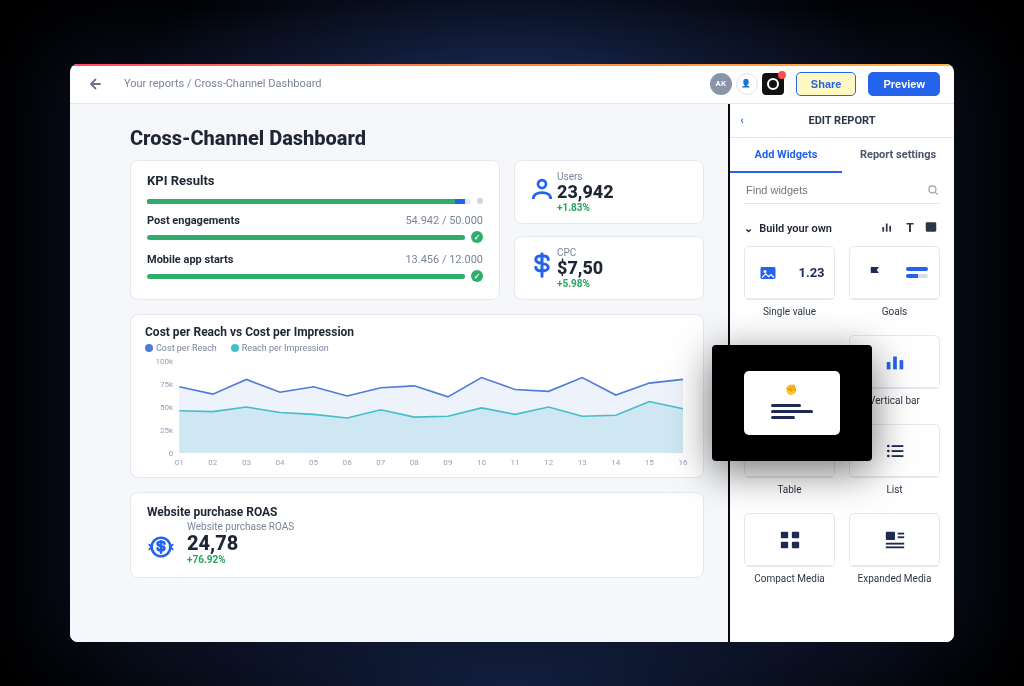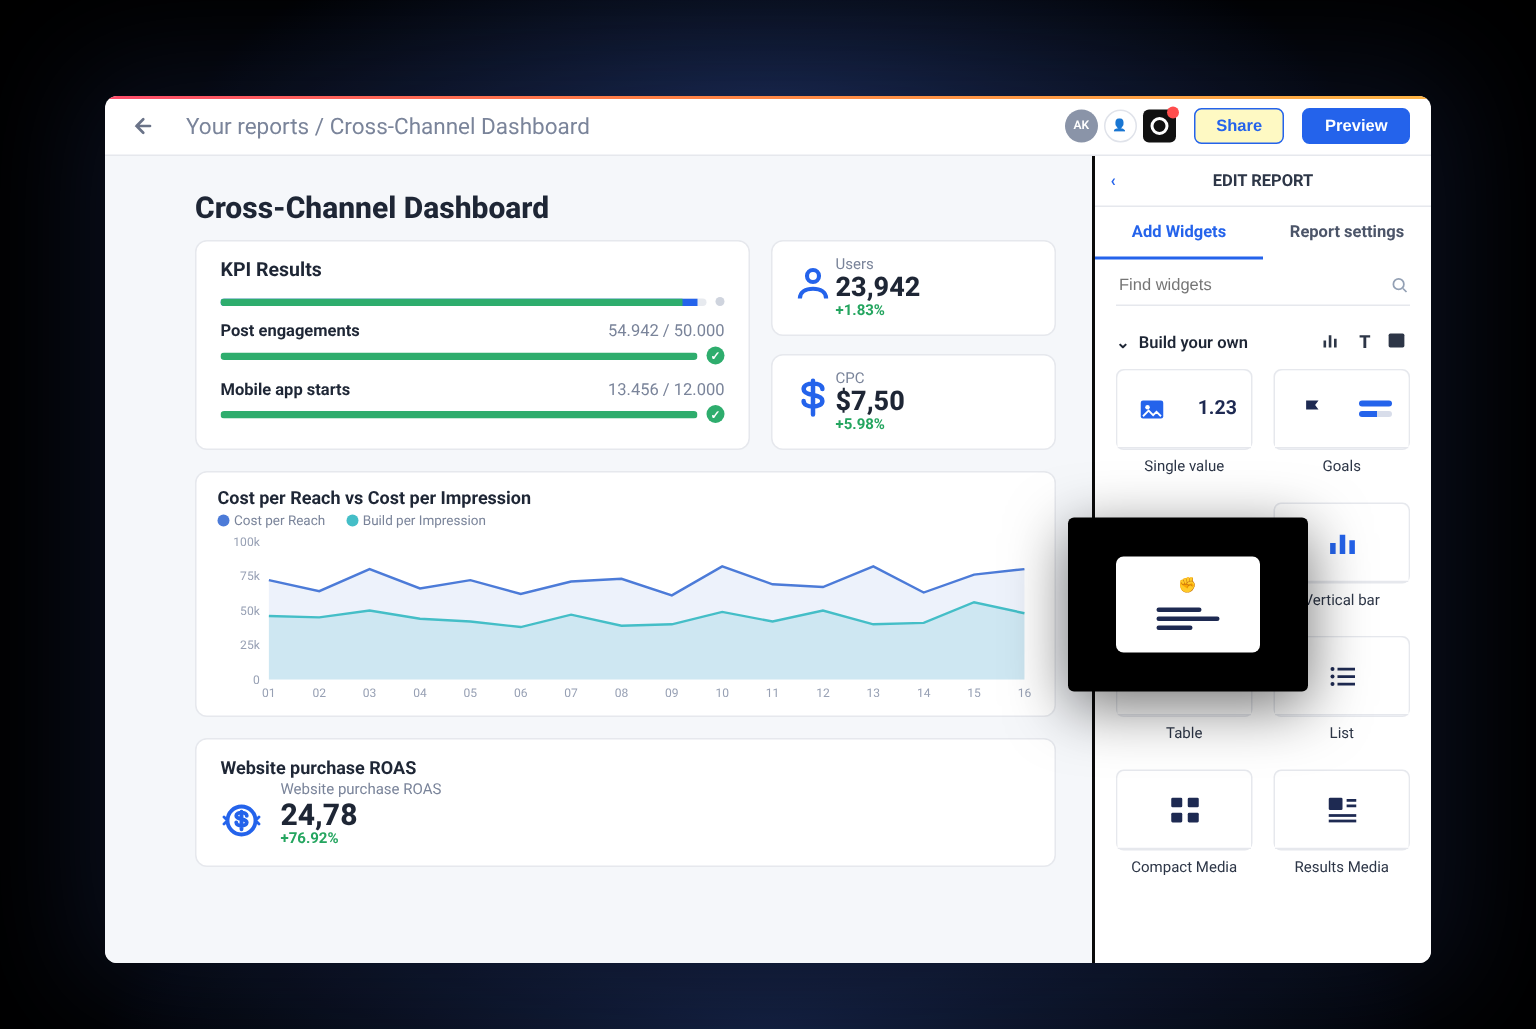--- a/index.html
+++ b/index.html
@@ -42,21 +42,21 @@
       radial-gradient(700px 220px at 50% 690px, rgba(60,100,200,.30), transparent 65%);
     pointer-events:none;
   }
 
   
   .topbar {
     display:flex; align-items:center; height: 40px;
     padding: 0 14px; border-bottom: 1px solid var(--border);
   }
   .back-btn { width:20px;height:20px; color:#6a7388; cursor:pointer; display:flex;align-items:center;justify-content:center;}
-  .breadcrumb { margin-left: 20px; font-size: 15px; color: var(--muted); }
+  .breadcrumb { margin-left: 20px; font-size: 11px; color: var(--muted); }
   .avatar-row { margin-left:auto; display:flex; align-items:center; gap:4px; }
   .avatar { width:22px;height:22px;border-radius:50%; font-size:8px; font-weight:600;display:flex;align-items:center;justify-content:center;color:#fff; }
   .btn { border:1px solid var(--blue); color:var(--blue); background:#fef9c3; border-radius:5px; font-size:11px; font-weight:600; padding:5px 14px; cursor:pointer; margin-left:8px;}
   .btn-primary { background:var(--blue); color:#fff; border-color:var(--blue);}
 
   .layout { display:flex; height:calc(100% - 40px); }
   .content { flex:1; background:var(--bg); overflow:hidden; padding: 16px 24px 0 60px; position:relative;}
   .sidepanel { width: 226px; background:#fff; border-left: 2px solid #0a0a0a; display:flex; flex-direction:column; }
 
   .page-title { font-size: 20px; font-weight: 800; margin: 6px 0 10px; }
@@ -231,21 +231,21 @@
               <div class="mini-delta">+5.98%</div>
             </div>
           </div>
         </div>
       </div>
 
       <div class="card chart-card">
         <div class="chart-title">Cost per Reach vs Cost per Impression</div>
         <div class="legend">
           <span><i class="legend-dot ld-blue"></i><span>Cost per Reach</span></span>
-          <span><i class="legend-dot ld-teal"></i><span>Build per Impression</span></span>
+          <span><i class="legend-dot ld-teal"></i><span>Reach per Impression</span></span>
         </div>
         <svg class="linechart" id="linechart" viewBox="0 0 540 110" preserveAspectRatio="none">
             <text class="ytick" x="28" y="99" text-anchor="end">0</text>
             <text class="ytick" x="28" y="76" text-anchor="end">25k</text>
             <text class="ytick" x="28" y="53" text-anchor="end">50k</text>
             <text class="ytick" x="28" y="30" text-anchor="end">75k</text>
             <text class="ytick" x="28" y="7" text-anchor="end">100k</text>
             <path d="M34,53.68 L67.33333333333334,54.6 L100.66666666666667,50 L134,55.52 L167.33333333333334,57.36 L200.66666666666669,61.04 L234,52.760000000000005 L267.33333333333337,60.12 L300.6666666666667,59.199999999999996 L334,50.92 L367.33333333333337,57.36 L400.6666666666667,50 L434,59.199999999999996 L467.33333333333337,58.28 L500.6666666666667,44.48 L534,51.84 L 534,96 L 34,96 Z" fill="rgba(68,190,199,0.18)" stroke="none"></path>
             <path d="M34,29.760000000000005 L67.33333333333334,37.12 L100.66666666666667,22.39999999999999 L134,35.279999999999994 L167.33333333333334,29.760000000000005 L200.66666666666669,38.96 L234,30.680000000000007 L267.33333333333337,28.840000000000003 L300.6666666666667,39.88 L334,20.560000000000002 L367.33333333333337,32.52 L400.6666666666667,34.36 L434,20.560000000000002 L467.33333333333337,38.04 L500.6666666666667,26.08 L534,22.39999999999999 L 534,96 L 34,96 Z" fill="rgba(76,123,216,0.10)" stroke="none"></path>
             <path d="M34,53.68 L67.33333333333334,54.6 L100.66666666666667,50 L134,55.52 L167.33333333333334,57.36 L200.66666666666669,61.04 L234,52.760000000000005 L267.33333333333337,60.12 L300.6666666666667,59.199999999999996 L334,50.92 L367.33333333333337,57.36 L400.6666666666667,50 L434,59.199999999999996 L467.33333333333337,58.28 L500.6666666666667,44.48 L534,51.84" fill="none" stroke="#44bec7" stroke-width="1.6"></path>
@@ -421,21 +421,21 @@
                     <svg viewBox="0 0 24 24" width="26" height="22" fill="#1e2a52">
                       <rect x="2" y="3" width="10" height="9" rx="1"></rect>
                       <rect x="15" y="4" width="7" height="2"></rect>
                       <rect x="15" y="8" width="7" height="2"></rect>
                       <rect x="2" y="15" width="20" height="2"></rect>
                       <rect x="2" y="19" width="20" height="2"></rect>
                     </svg>
                   </span>
             </div>
               </div>
-            <div class="widget-label" style="text-align:center">Results Media</div>
+            <div class="widget-label" style="text-align:center">Expanded Media</div>
           </div>
         </div>
       </div>
     </div>
   </div>
 </div>
 
 <div class="drag-overlay">
   <div class="drag-card">
     <span class="cursor-grab">✊</span>

